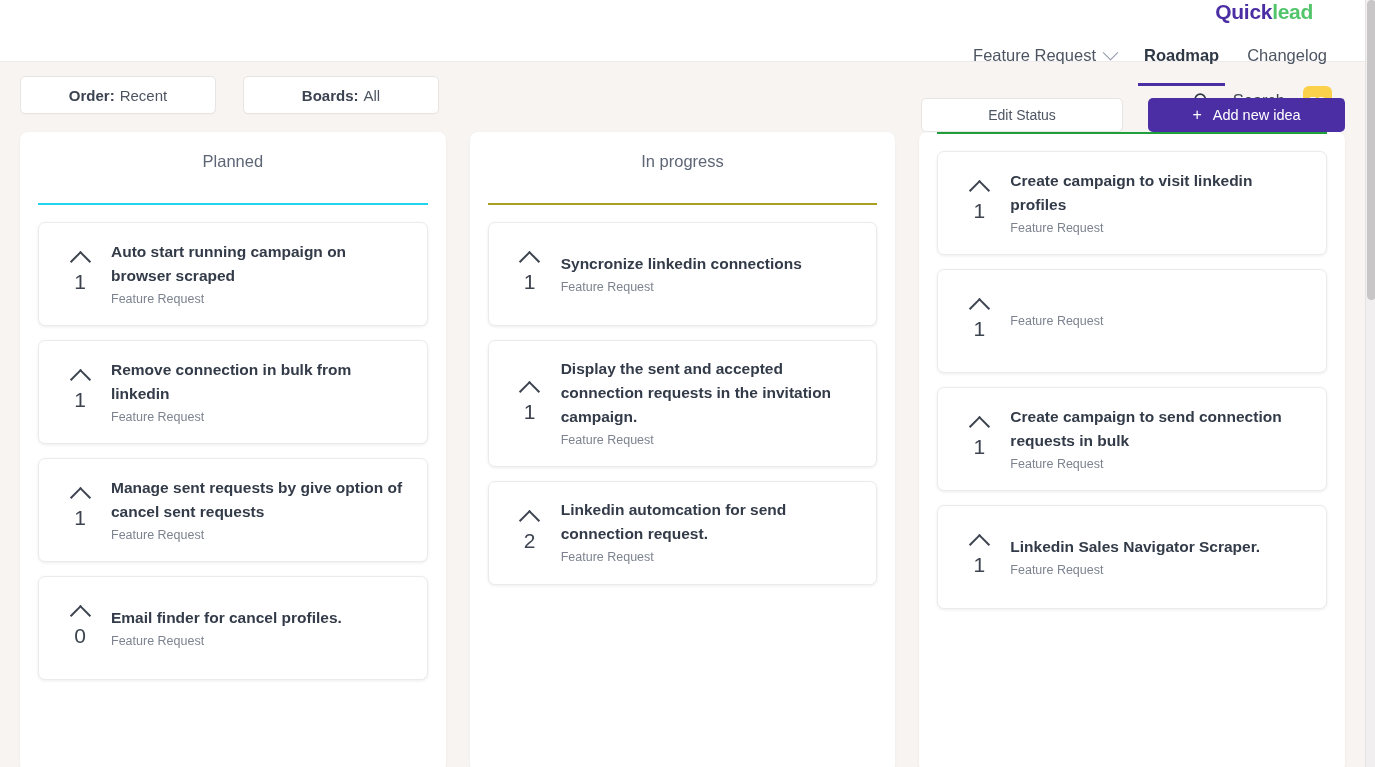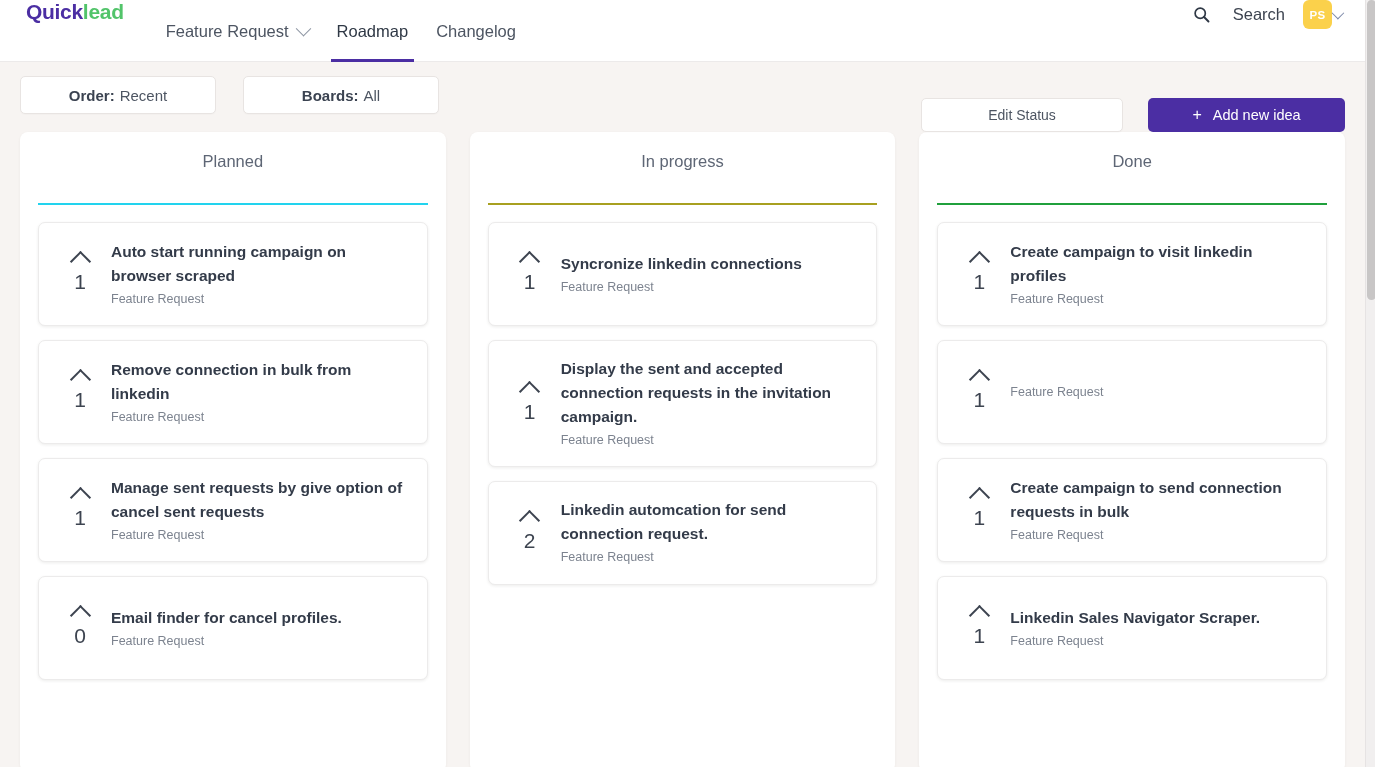--- a/index.html
+++ b/index.html
@@ -34,22 +34,23 @@
     background: #f7f4f2;
   }
 
   
   .header {
     position: relative;
     height: 62px;
     background: #ffffff;
     border-bottom: 1px solid #eceaea;
     display: flex;
-    align-items: flex-start;
-    padding: 0 24px 0 26px;
+    align-items: flex-end;
+    padding: 0 24px 0 10px;
+    flex-direction: column;
   }
 
   .logo {
     font-size: 21px;
     font-weight: bold;
     letter-spacing: -0.3px;
     margin-right: 28px;
     white-space: nowrap;
   }
   .logo .quick { color: #4b2ea3; }
@@ -68,21 +69,21 @@
     height: 62px;
     padding: 0 14px;
     font-size: 16.5px;
     color: #4d5562;
     cursor: pointer;
     position: relative;
     white-space: nowrap;
   }
   .nav-item.board-select { gap: 9px; color: #4d5562; }
   .nav-item.active {
-    font-weight: normal;
+    font-weight: bold;
     color: #2f3845;
   }
   .nav-item.active::after {
     content: "";
     position: absolute;
     left: 8px; right: 8px; bottom: 0;
     height: 3px;
     background: #4b2ea3;
   }
 
@@ -463,23 +464,20 @@
             <div class="card-body">
               <div class="card-title">Linkedin automcation for send connection request.</div>
               <div class="card-sub">Feature Request</div>
             </div>
           </div>
 
         </div>
       </div>
 
       <div class="column">
-        <div class="column-head">
-          <div class="column-title">Done</div>
-        </div>
         <div class="column-rule" style="background: rgb(32, 160, 60);"></div>
         <div class="column-cards">
 
           <div class="card">
             <div class="vote">
               <span class="vote-caret"></span>
               <span class="vote-count">1</span>
             </div>
             <div class="card-body">
               <div class="card-title">Create campaign to visit linkedin profiles</div>

